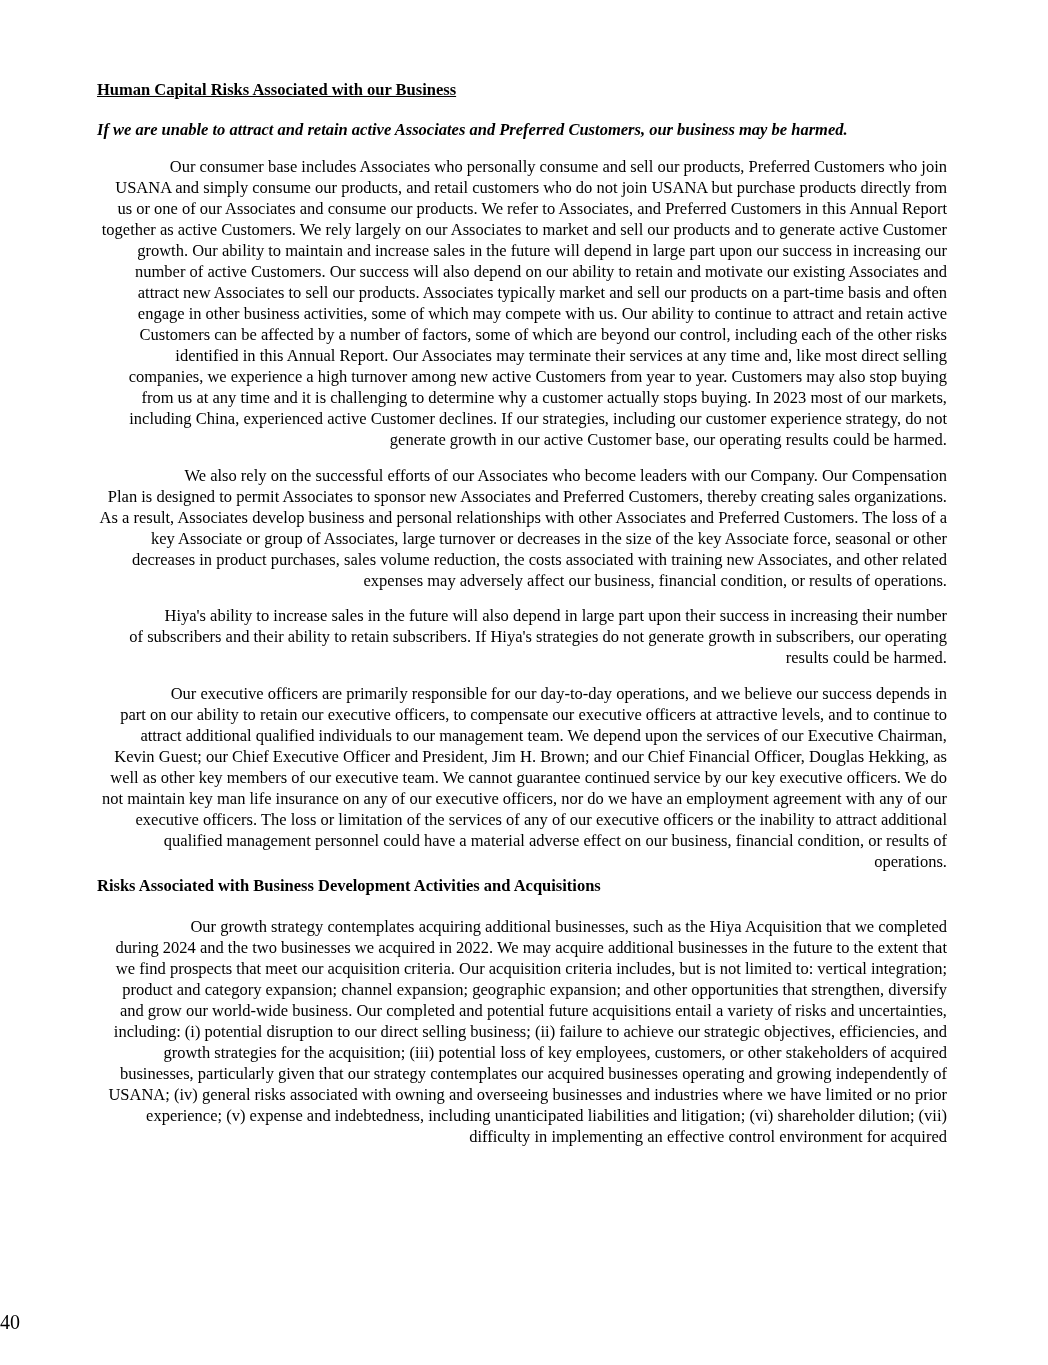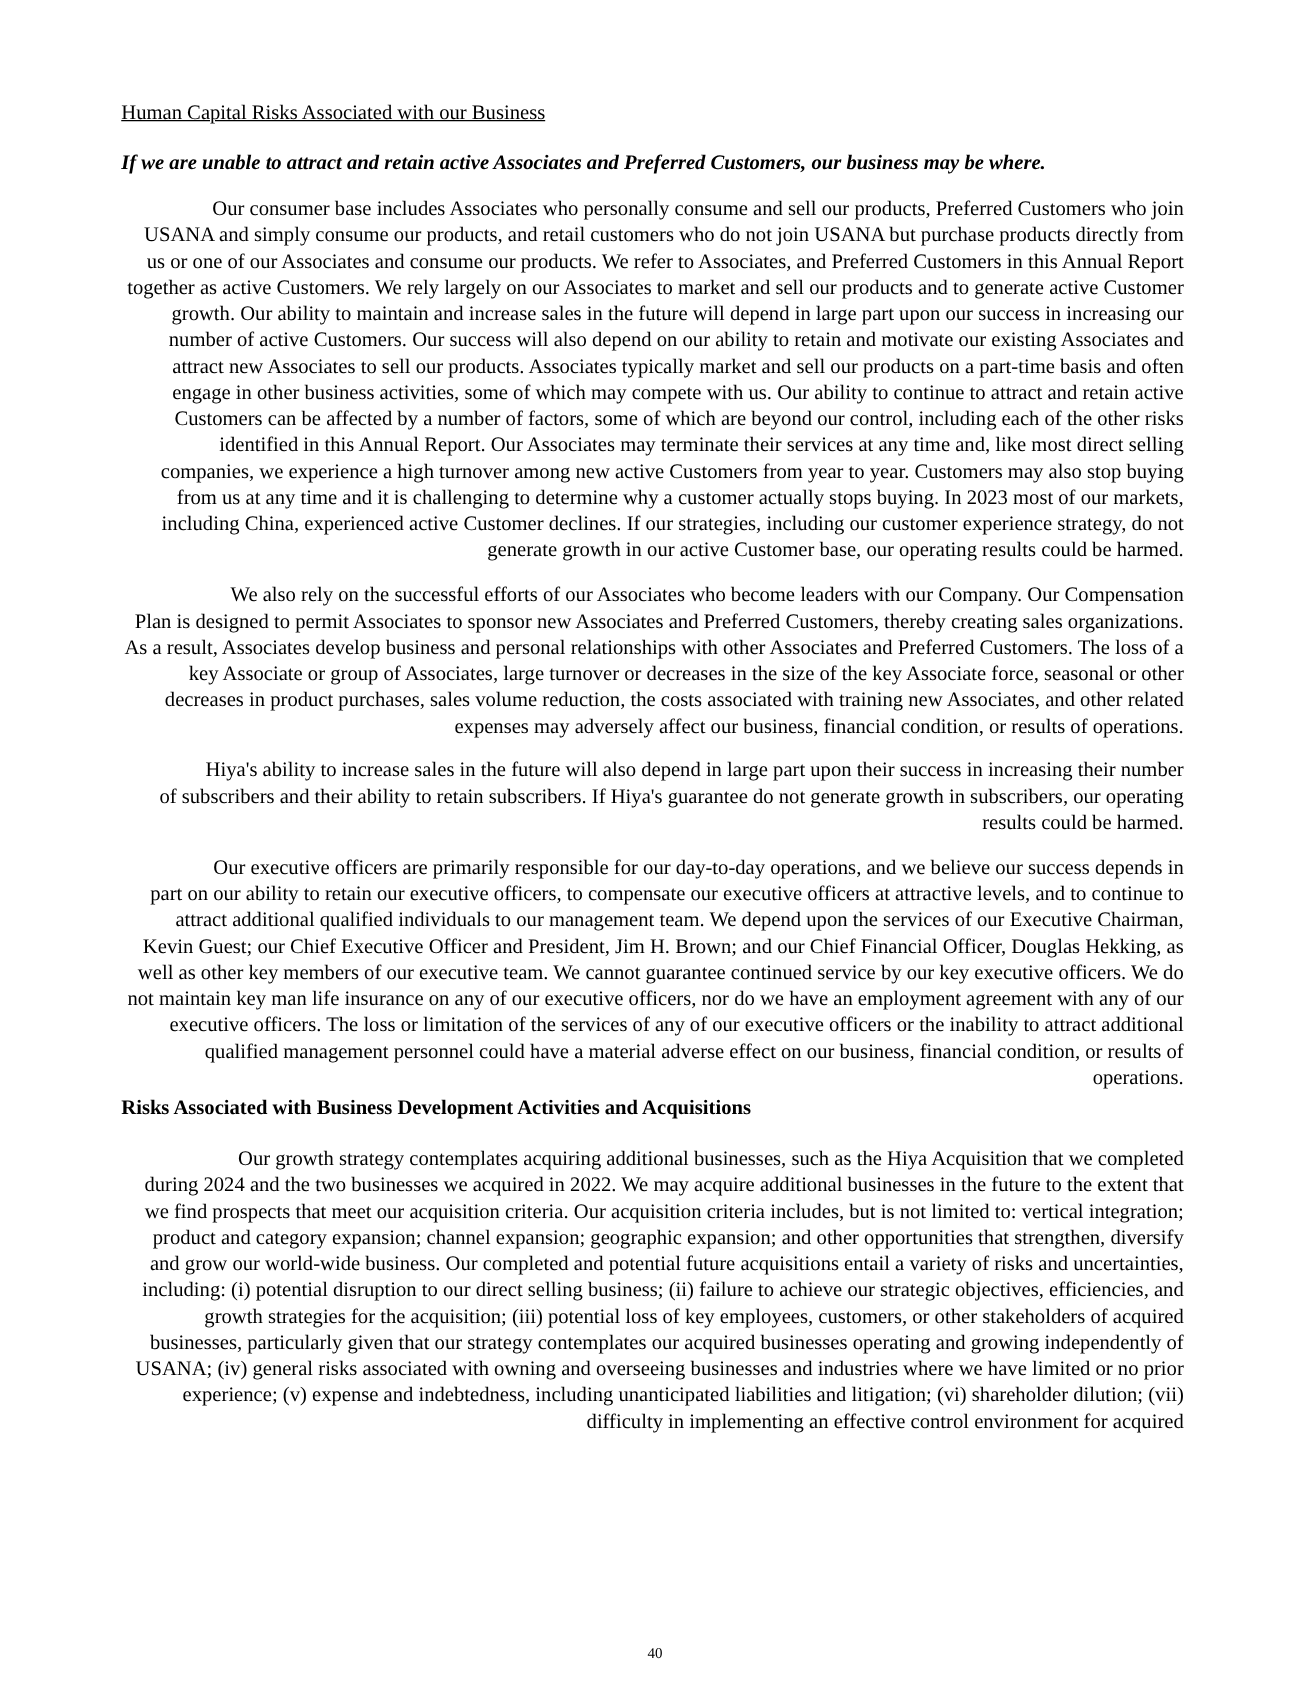--- a/index.html
+++ b/index.html
@@ -18,21 +18,21 @@
     line-height: 21px;
     overflow: hidden;
   }
   .content {
     position: absolute;
     left: 97px;
     top: 79px;
     width: 850px;
   }
   .heading-underline {
-    font-weight: normal;
+    font-weight: bold;
     text-decoration: underline;
     margin: 0 0 19px 0;
   }
   .heading-bold {
     font-weight: bold;
     margin: 0 0 20px 0;
   }
   .subheading {
     font-weight: bold;
     font-style: italic;
@@ -50,39 +50,38 @@
     margin-bottom: 3px;
   }
   .sub-mb17 {
     margin-bottom: 17px;
   }
   .page-number {
     position: absolute;
     left: 0;
     top: 1312px;
     width: 100%;
-    text-align: center;
-    font-size: 12px;
+    font-size: 20px;
   }
 </style>
 </head>
 <body>
 
 <div class="page">
   <div class="content">
 
     <div class="heading-underline">Human Capital Risks Associated with our Business</div>
 
-    <div class="subheading">If we are unable to attract and retain active Associates and Preferred Customers, our business may be where.</div>
+    <div class="subheading">If we are unable to attract and retain active Associates and Preferred Customers, our business may be harmed.</div>
 
     <div class="para">Our consumer base includes Associates who personally consume and sell our products, Preferred Customers who join USANA and simply consume our products, and retail customers who do not join USANA but purchase products directly from us or one of our Associates and consume our products. We refer to Associates, and Preferred Customers in this Annual Report together as active Customers. We rely largely on our Associates to market and sell our products and to generate active Customer growth. Our ability to maintain and increase sales in the future will depend in large part upon our success in increasing our number of active Customers. Our success will also depend on our ability to retain and motivate our existing Associates and attract new Associates to sell our products. Associates typically market and sell our products on a part-time basis and often engage in other business activities, some of which may compete with us. Our ability to continue to attract and retain active Customers can be affected by a number of factors, some of which are beyond our control, including each of the other risks identified in this Annual Report. Our Associates may terminate their services at any time and, like most direct selling companies, we experience a high turnover among new active Customers from year to year. Customers may also stop buying from us at any time and it is challenging to determine why a customer actually stops buying. In 2023 most of our markets, including China, experienced active Customer declines. If our strategies, including our customer experience strategy, do not generate growth in our active Customer base, our operating results could be harmed.</div>
 
     <div class="para tight">We also rely on the successful efforts of our Associates who become leaders with our Company. Our Compensation Plan is designed to permit Associates to sponsor new Associates and Preferred Customers, thereby creating sales organizations. As a result, Associates develop business and personal relationships with other Associates and Preferred Customers. The loss of a key Associate or group of Associates, large turnover or decreases in the size of the key Associate force, seasonal or other decreases in product purchases, sales volume reduction, the costs associated with training new Associates, and other related expenses may adversely affect our business, financial condition, or results of operations.</div>
 
-    <div class="para">Hiya's ability to increase sales in the future will also depend in large part upon their success in increasing their number of subscribers and their ability to retain subscribers. If Hiya's guarantee do not generate growth in subscribers, our operating results could be harmed.</div>
+    <div class="para">Hiya's ability to increase sales in the future will also depend in large part upon their success in increasing their number of subscribers and their ability to retain subscribers. If Hiya's strategies do not generate growth in subscribers, our operating results could be harmed.</div>
 
 
     <div class="para before-heading">Our executive officers are primarily responsible for our day-to-day operations, and we believe our success depends in part on our ability to retain our executive officers, to compensate our executive officers at attractive levels, and to continue to attract additional qualified individuals to our management team. We depend upon the services of our Executive Chairman, Kevin Guest; our Chief Executive Officer and President, Jim H. Brown; and our Chief Financial Officer, Douglas Hekking, as well as other key members of our executive team. We cannot guarantee continued service by our key executive officers. We do not maintain key man life insurance on any of our executive officers, nor do we have an employment agreement with any of our executive officers. The loss or limitation of the services of any of our executive officers or the inability to attract additional qualified management personnel could have a material adverse effect on our business, financial condition, or results of operations.</div>
 
     <div class="heading-bold">Risks Associated with Business Development Activities and Acquisitions</div>
 
 
     <div class="para">Our growth strategy contemplates acquiring additional businesses, such as the Hiya Acquisition that we completed during 2024 and the two businesses we acquired in 2022. We may acquire additional businesses in the future to the extent that we find prospects that meet our acquisition criteria. Our acquisition criteria includes, but is not limited to: vertical integration; product and category expansion; channel expansion; geographic expansion; and other opportunities that strengthen, diversify and grow our world-wide business. Our completed and potential future acquisitions entail a variety of risks and uncertainties, including: (i) potential disruption to our direct selling business; (ii) failure to achieve our strategic objectives, efficiencies, and growth strategies for the acquisition; (iii) potential loss of key employees, customers, or other stakeholders of acquired businesses, particularly given that our strategy contemplates our acquired businesses operating and growing independently of USANA; (iv) general risks associated with owning and overseeing businesses and industries where we have limited or no prior experience; (v) expense and indebtedness, including unanticipated liabilities and litigation; (vi) shareholder dilution; (vii) difficulty in implementing an effective control environment for acquired</div>
 
   </div>

